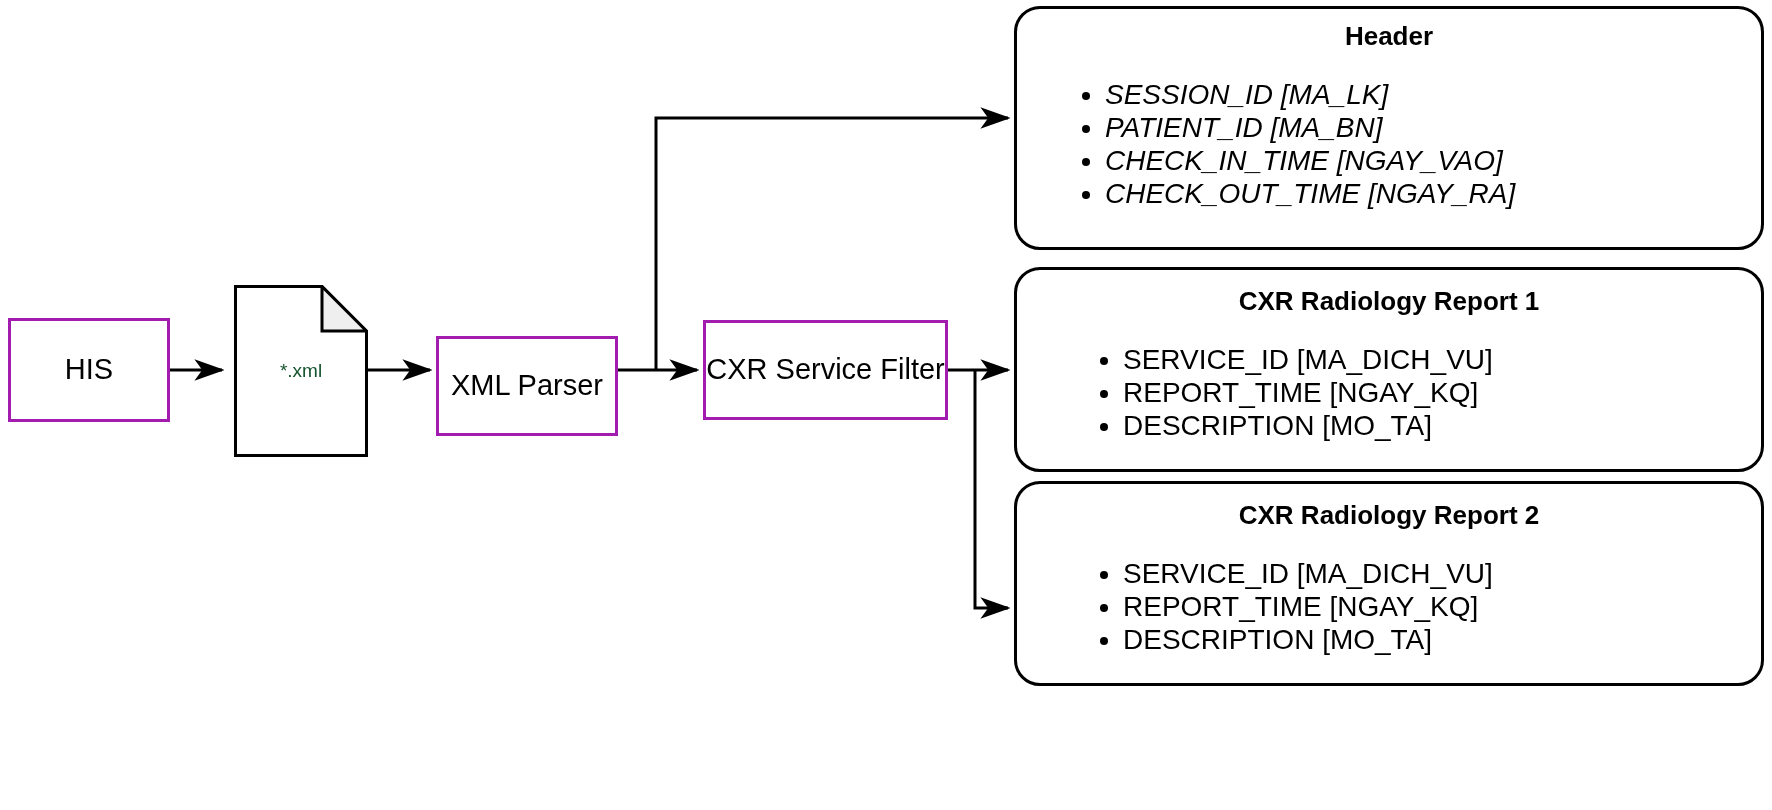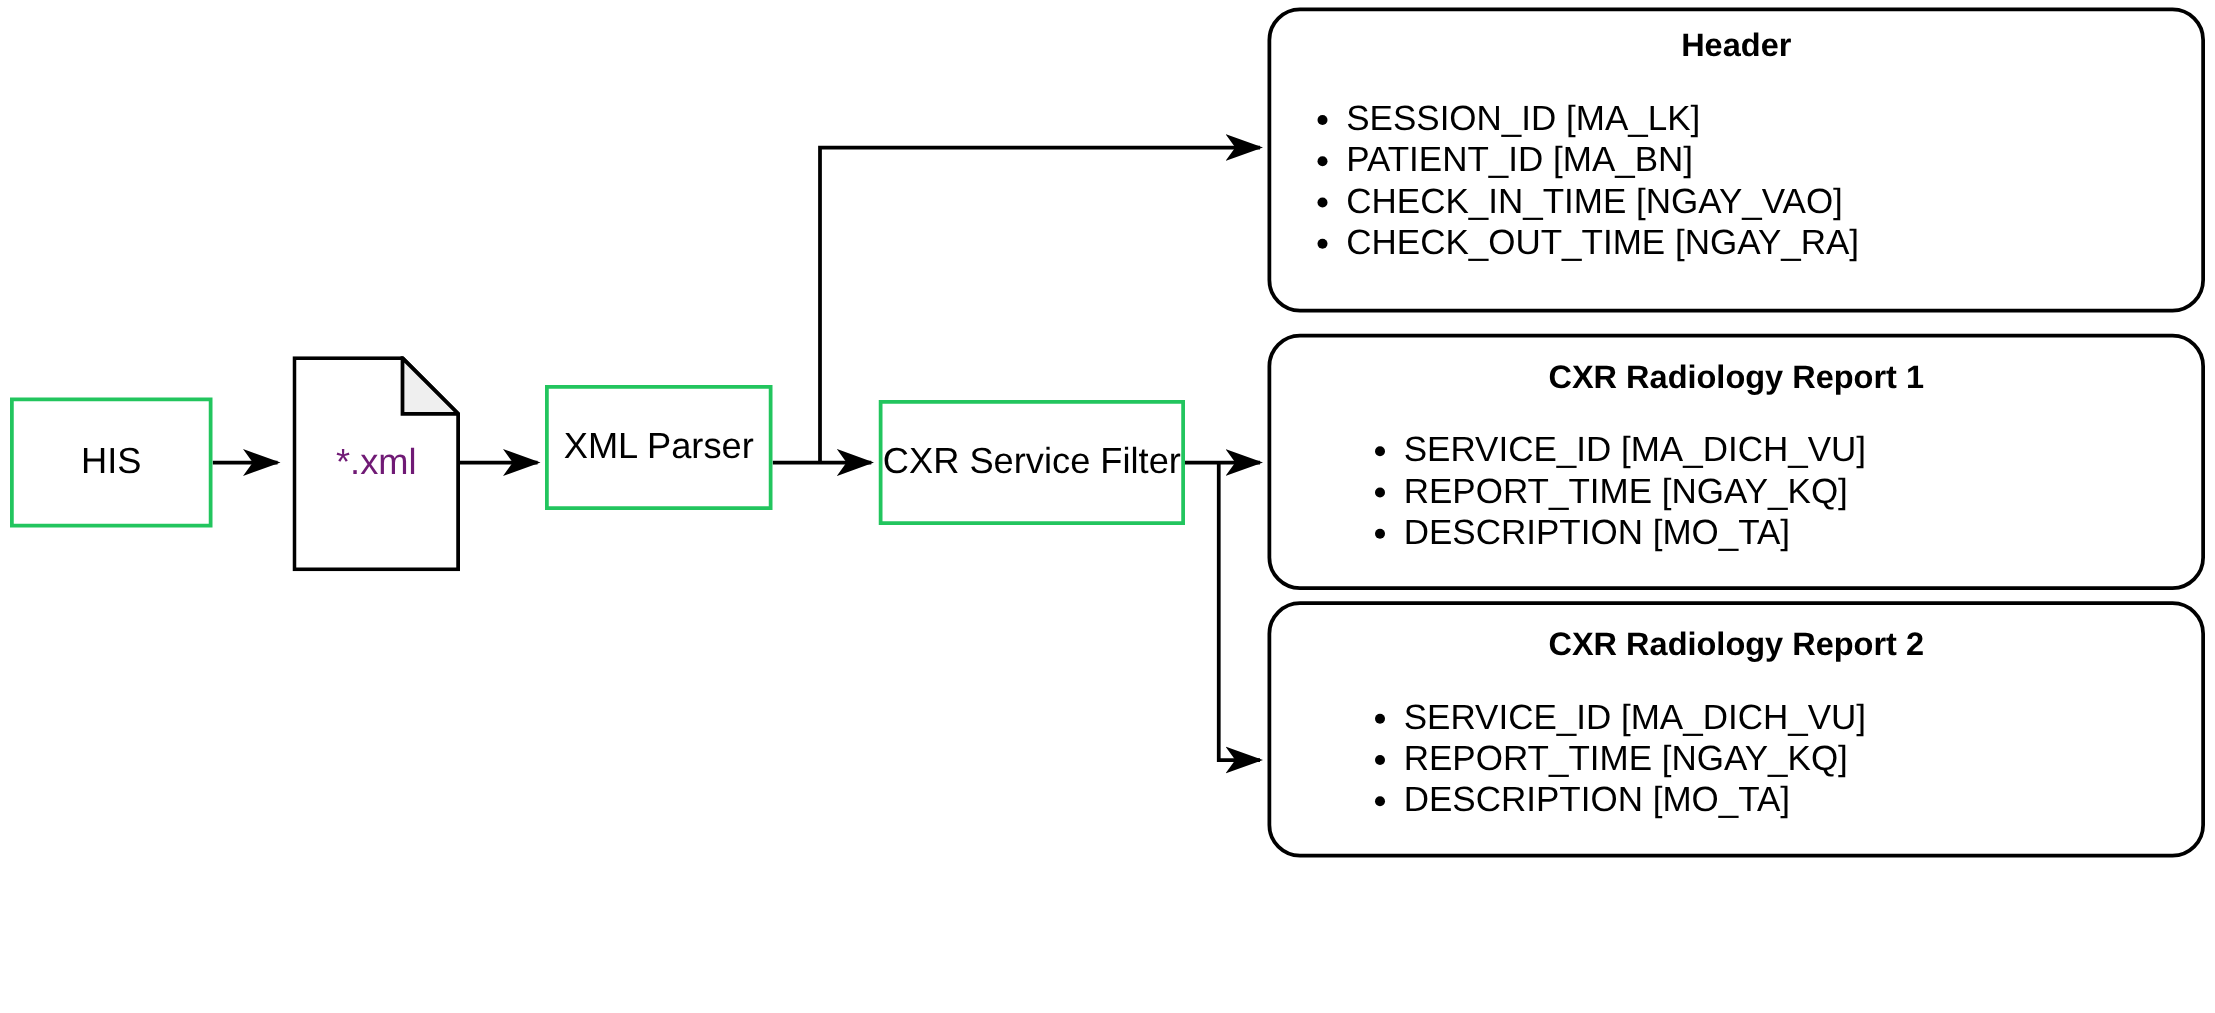--- a/index.html
+++ b/index.html
@@ -20,21 +20,21 @@
     left: 0;
     top: 0;
     width: 1772px;
     height: 810px;
     pointer-events: none;
   }
   
   .node-rect {
     position: absolute;
     box-sizing: border-box;
-    border: 3px solid #22c55e;
+    border: 3px solid #a21caf;
     background: #ffffff;
     display: flex;
     align-items: center;
     justify-content: center;
     color: #000000;
   }
   .node-rect .node-label {
     font-size: 29px;
     line-height: 1.1;
     white-space: nowrap;
@@ -48,22 +48,22 @@
     left: 0;
     top: 0;
   }
   .node-doc .doc-label {
     position: absolute;
     left: 0;
     right: 0;
     top: 50%;
     transform: translateY(-50%);
     text-align: center;
-    font-size: 29px;
-    color: #701a75;
+    font-size: 19px;
+    color: #14532d;
     white-space: nowrap;
   }
   
   .card {
     position: absolute;
     box-sizing: border-box;
     border: 3px solid #000000;
     border-radius: 26px;
     background: #ffffff;
     color: #000000;
@@ -127,31 +127,31 @@
   </div>
 
   <div class="node-doc" style="left:234px; top:285px; width:134px; height:172px;">
     <svg width="134" height="172" viewBox="0 0 134 172" xmlns="http://www.w3.org/2000/svg">
       <path d="M1.5,1.5 L88,1.5 L132.5,46 L132.5,170.5 L1.5,170.5 Z" fill="#ffffff" stroke="#000000" stroke-width="3"></path>
       <path d="M88,1.5 L132.5,46 L88,46 Z" fill="#efefef" stroke="#000000" stroke-width="3" stroke-linejoin="miter"></path>
     </svg>
     <div class="doc-label">*.xml</div>
   </div>
 
-  <div class="node-rect" style="left:436px; top:308px; width:182px; height:100px;">
+  <div class="node-rect" style="left:436px; top:336px; width:182px; height:100px;">
     <span class="node-label">XML Parser</span>
   </div>
 
   <div class="node-rect" style="left:703px; top:320px; width:245px; height:100px;">
     <span class="node-label">CXR Service Filter</span>
   </div>
 
   <div class="card" style="left:1014px; top:6px; width:750px; height:244px;">
     <div class="card-title" style="margin-top:12px;">Header</div>
-    <ul class="card-list" style="margin-top:26px; padding-left:60px;">
+    <ul class="card-list" style="margin-top:26px; padding-left:88px;font-style:italic;">
       <li>SESSION_ID [MA_LK]</li>
       <li>PATIENT_ID [MA_BN]</li>
       <li>CHECK_IN_TIME [NGAY_VAO]</li>
       <li>CHECK_OUT_TIME [NGAY_RA]</li>
     </ul>
   </div>
 
   <div class="card" style="left:1014px; top:267px; width:750px; height:205px;">
     <div class="card-title" style="margin-top:16px;">CXR Radiology Report 1</div>
     <ul class="card-list" style="margin-top:26px; padding-left:106px;">

